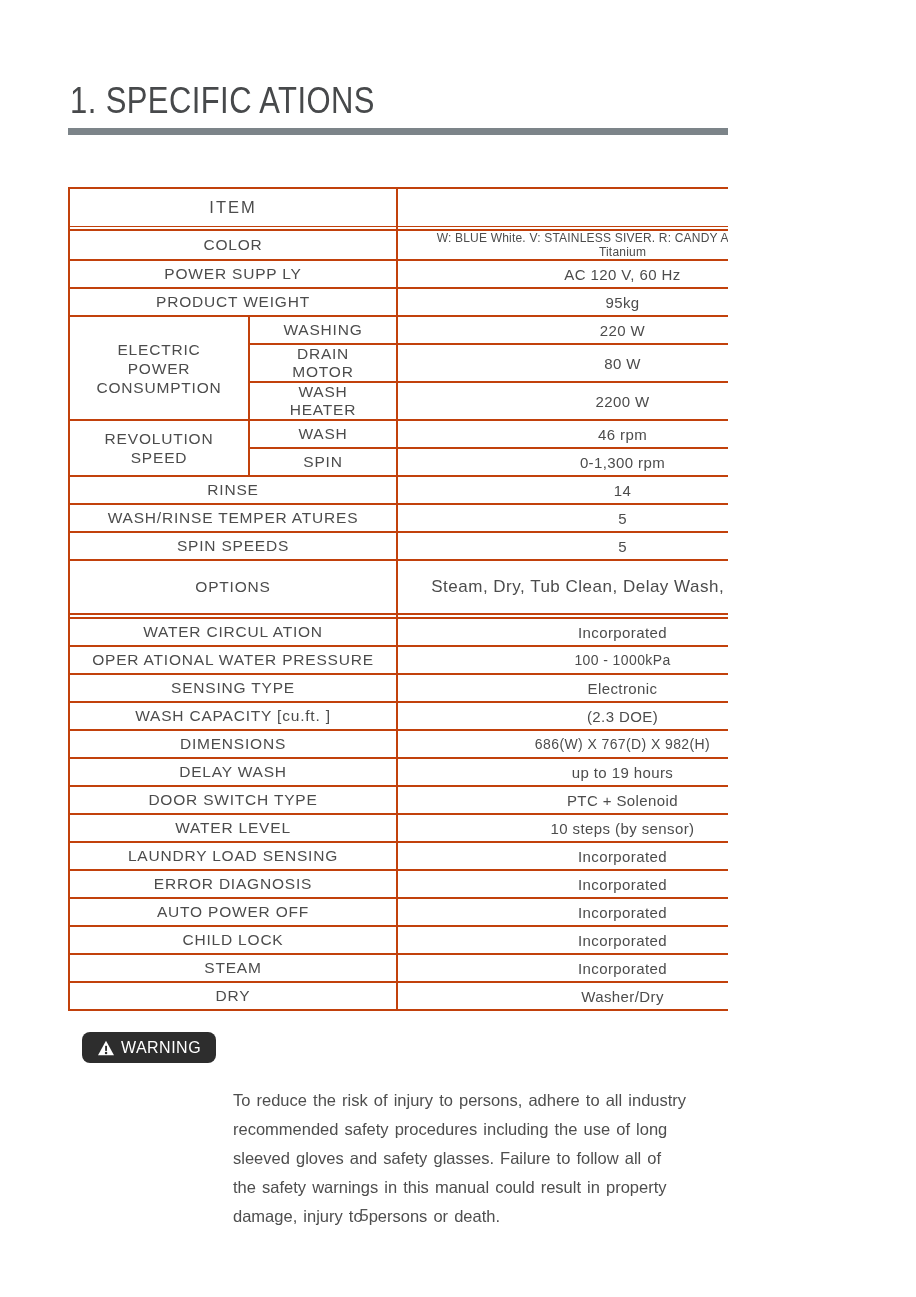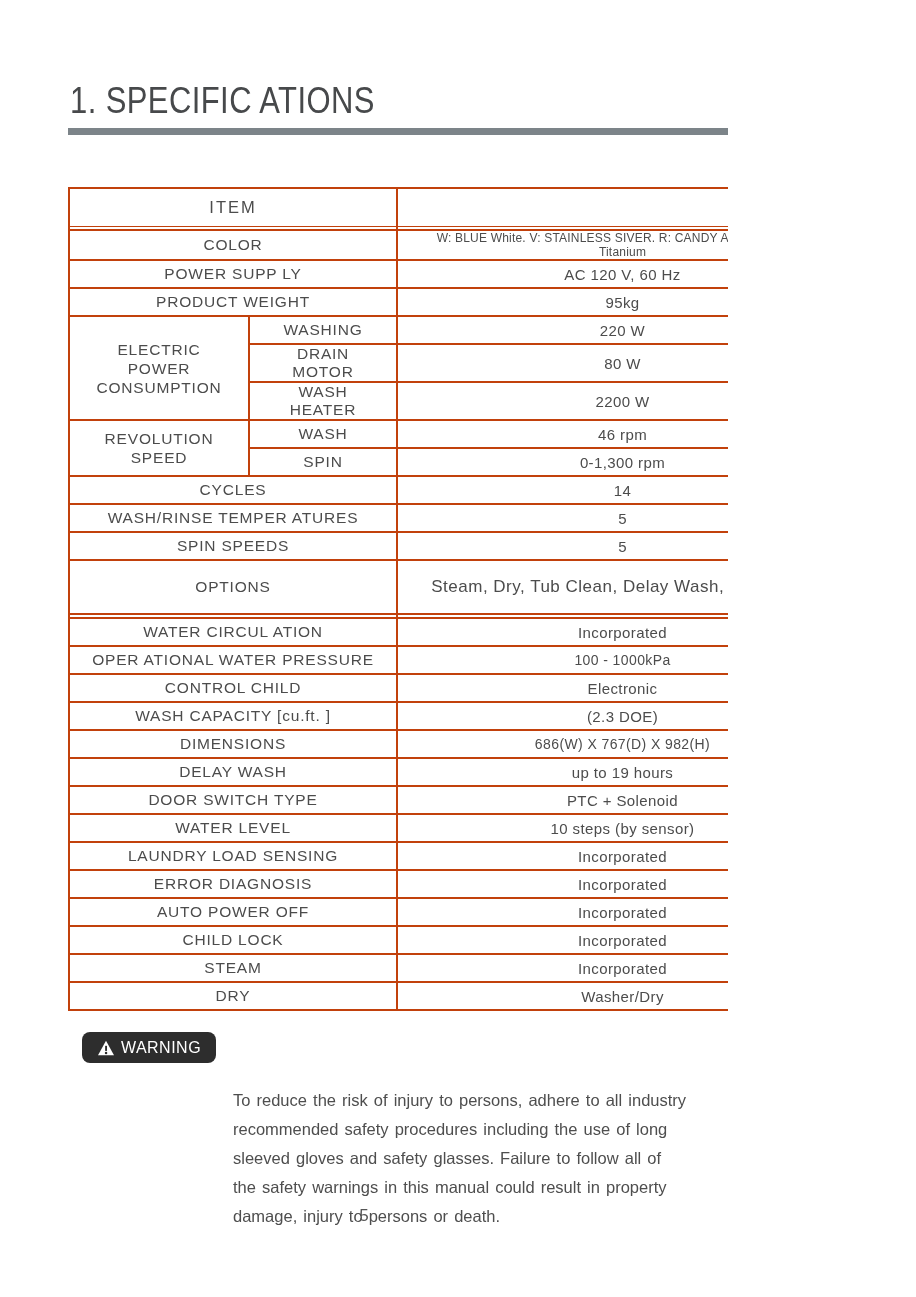--- a/index.html
+++ b/index.html
@@ -158,21 +158,21 @@
 SPEED</td>
       <td>WASH</td>
       <td class="val">46 rpm</td>
     </tr>
     <tr class="r">
       <td>SPIN</td>
       <td class="val">0-1,300 rpm</td>
     </tr>
 
     <tr class="r">
-      <td colspan="2">CYCLES</td>
+      <td colspan="2">RINSE</td>
       <td class="val">14</td>
     </tr>
     <tr class="r">
       <td colspan="2">WASH/RINSE TEMPER ATURES</td>
       <td class="val">5</td>
     </tr>
     <tr class="r">
       <td colspan="2">SPIN SPEEDS</td>
       <td class="val">5</td>
     </tr>
@@ -188,21 +188,21 @@
 
     <tr class="r">
       <td colspan="2">WATER CIRCUL ATION</td>
       <td class="val">Incorporated</td>
     </tr>
     <tr class="r">
       <td colspan="2">OPER ATIONAL WATER PRESSURE</td>
       <td class="val val-md">100 - 1000kPa</td>
     </tr>
     <tr class="r">
-      <td colspan="2">CONTROL CHILD</td>
+      <td colspan="2">SENSING TYPE</td>
       <td class="val">Electronic</td>
     </tr>
     <tr class="r">
       <td colspan="2">WASH CAPACITY [cu.ft. ]</td>
       <td class="val">(2.3 DOE)</td>
     </tr>
     <tr class="r">
       <td colspan="2">DIMENSIONS</td>
       <td class="val val-md">686(W) X 767(D) X 982(H)</td>
     </tr>

